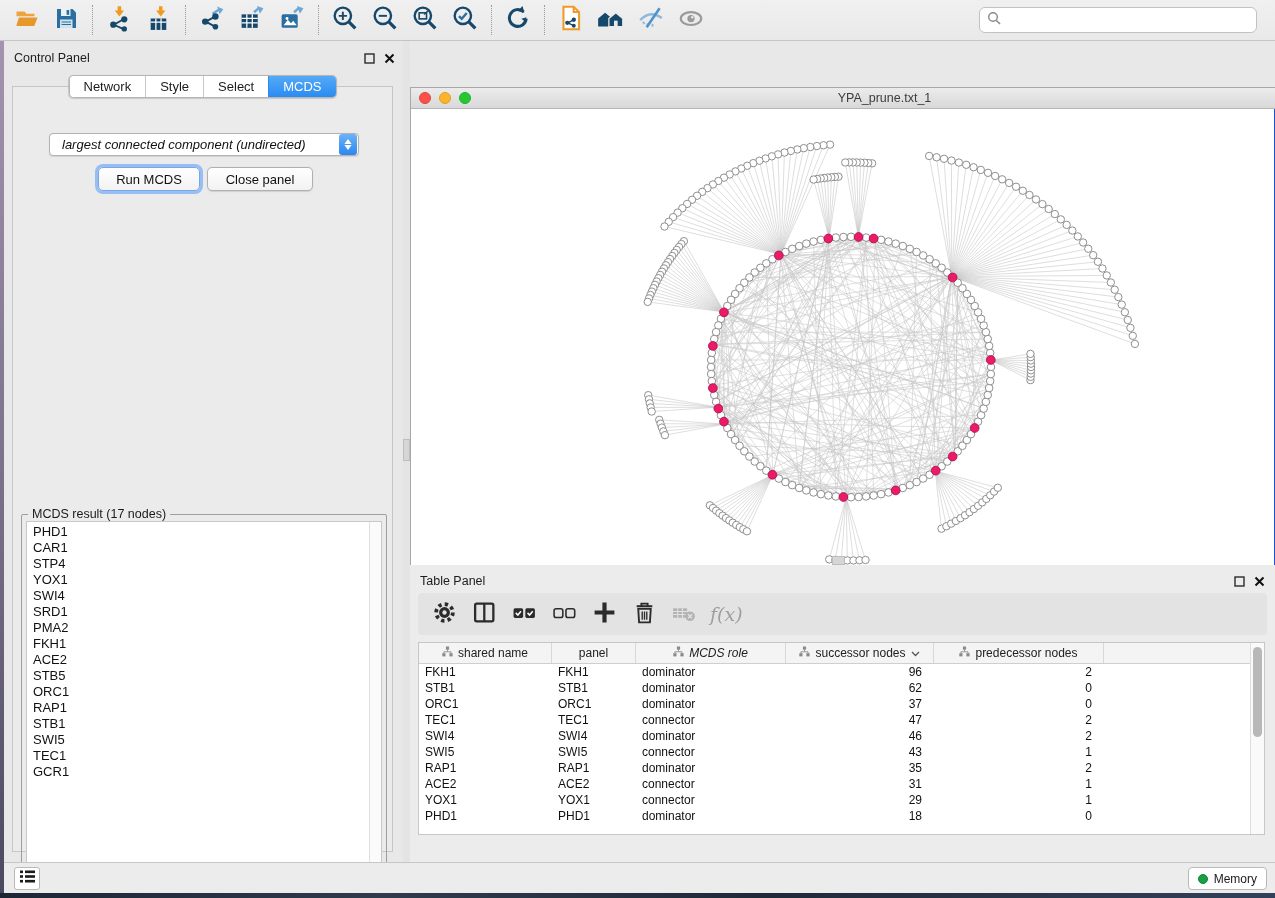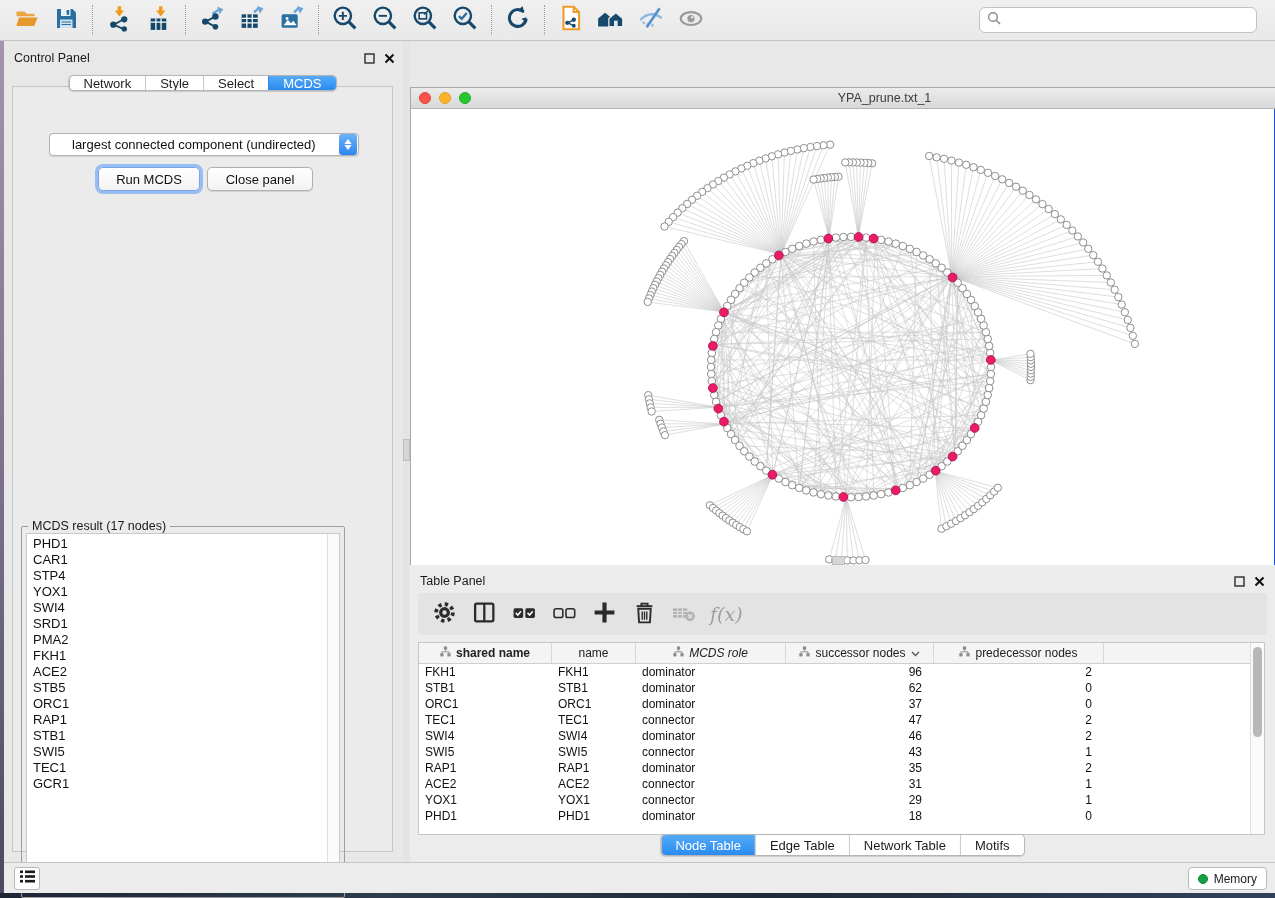--- a/index.html
+++ b/index.html
@@ -31,46 +31,46 @@
   .control-panel { position:absolute; left:0; top:0; width:399px; height:821px; }
   .panel-titlebar { position:absolute; left:10px; top:8px; right:8px; height:18px;
     display:flex; align-items:center; }
   .panel-title { font-size:12.5px; color:#1c1c1c; }
   .win-mini { margin-left:auto; display:flex; gap:9px; align-items:center; }
   .win-mini svg { display:block; }
 
   .cp-content { position:absolute; left:8px; top:45px; width:381px; height:766px;
     background:#ebebeb; border:1px solid #c6c6c6; }
 
-  .seg-tabs { position:absolute; left:50%; transform:translateX(-50%); top:-12px; height:16px;
+  .seg-tabs { position:absolute; left:50%; transform:translateX(-50%); top:-12px; height:23px;
     display:flex; background:#fff; border:1px solid #b5b5b5; border-radius:5px;
     overflow:hidden; box-shadow:0 .5px 1px rgba(0,0,0,.15); }
   .seg-tab { padding:0 14px; font-size:13px; color:#1c1c1c; display:flex; align-items:center;
     border-left:1px solid #c9c9c9; background:#fff; cursor:default; white-space:nowrap; }
   .seg-tab:first-child { border-left:none; }
   .seg-tab.active { background:linear-gradient(#55aaf7,#2a8bf0); color:#fff; border-left-color:#2a8bf0; }
 
   .opt-label { position:absolute; left:0; right:0; top:28px; text-align:center;
     font-size:13px; color:#1a1a1a; }
   .mac-select { position:absolute; left:36px; top:46px; width:310px; height:23px;
     background:#fff; border:1px solid #b3b3b3; border-radius:4px; display:flex;
     align-items:center; box-shadow:0 .5px 1px rgba(0,0,0,.1); cursor:default; }
-  .mac-select .val { flex:1; font-size:13px; color:#111; padding-left:22px; white-space:nowrap; overflow:hidden; }
+  .mac-select .val { flex:1; font-size:13px; color:#111; padding-left:12px; white-space:nowrap; overflow:hidden;font-style:italic; }
   .mac-select .stepper { width:18px; height:21px; margin-right:1px; border-radius:3px;
     background:linear-gradient(#6db2f8,#2d86ef); display:flex; flex-direction:column;
     align-items:center; justify-content:center; gap:1px; }
   .mac-select .stepper svg { display:block; }
 
   .mac-btn { position:absolute; height:24px; background:linear-gradient(#ffffff,#f2f2f2);
     border:1px solid #b0b0b0; border-radius:5px; font-size:13px; color:#111;
     display:flex; align-items:center; justify-content:center; cursor:default;
     box-shadow:0 .5px 1px rgba(0,0,0,.12); font-family:"Liberation Sans",sans-serif; }
   .mac-btn.focused { box-shadow:0 0 0 3px rgba(95,160,248,.6); border-color:#7aa6e8; }
 
-  .mcds-group { position:absolute; left:8px; top:439px; width:324px; height:372px;
+  .mcds-group { position:absolute; left:8px; top:427px; width:366px; height:372px;
     border:1px solid #9e9e9e; border-radius:2px; }
   .mcds-legend { position:absolute; left:6px; top:-8px; background:#ebebeb; padding:0 4px;
     font-size:12.5px; color:#1a1a1a; }
   .mcds-list { position:absolute; left:4px; top:6px; right:4px; bottom:4px; background:#fff;
     border:1px solid #c9c9c9; overflow:hidden; display:flex; }
   .mcds-items { flex:1; padding:2px 0 0 6px; }
   .mcds-item { font-size:13px; color:#111; line-height:16px; }
   .mcds-scroll { width:12px; border-left:1px solid #e0e0e0; background:#fbfbfb; }
 
   
@@ -1176,33 +1176,33 @@
               <circle cx="17.8" cy="15.6" r="4.6" fill="#b3b3b3"></circle>
               <path d="M15.9 13.7l3.8 3.8M19.7 13.7l-3.8 3.8" stroke="#e3e3e3" stroke-width="1.4"></path>
             </svg></span>
       </span>
       <span class="tp-fx">f(x)</span>
     </div>
 
     <div class="tp-table">
       <div class="grid">
         <div class="grid-header">
-            <div class="gh-cell" style="width: 133px; font-weight: bold;">
+            <div class="gh-cell" style="width: 133px;">
               <span><svg width="11" height="11" viewBox="0 0 11 11">
                   <g fill="#8a8a8a">
                     <rect x="3.9" y="0.5" width="3.2" height="3.2"></rect>
                     <rect x="0.3" y="7.2" width="3.2" height="3.2"></rect>
                     <rect x="7.4" y="7.2" width="3.2" height="3.2"></rect>
                   </g>
                   <path d="M5.5 3.7v1.6M1.9 7.2V5.8h7.1v1.4" fill="none" stroke="#8a8a8a" stroke-width="0.9"></path>
                 </svg></span>
               <span>shared name</span>
             </div>
             <div class="gh-cell" style="width: 84px;">
-              <span>name</span>
+              <span>panel</span>
             </div>
             <div class="gh-cell" style="width: 150px; font-style: italic;">
               <span><svg width="11" height="11" viewBox="0 0 11 11">
                   <g fill="#8a8a8a">
                     <rect x="3.9" y="0.5" width="3.2" height="3.2"></rect>
                     <rect x="0.3" y="7.2" width="3.2" height="3.2"></rect>
                     <rect x="7.4" y="7.2" width="3.2" height="3.2"></rect>
                   </g>
                   <path d="M5.5 3.7v1.6M1.9 7.2V5.8h7.1v1.4" fill="none" stroke="#8a8a8a" stroke-width="0.9"></path>
                 </svg></span>
@@ -1306,26 +1306,20 @@
               <div class="g-cell num" style="width: 148px;">18</div>
               <div class="g-cell num" style="width: 170px;">0</div>
             </div>
           </div>
       </div>
       <div class="tp-scroll">
         <div class="tp-thumb"></div>
       </div>
     </div>
 
-    <div class="tp-tabs">
-        <div class="seg-tab active">Node Table</div>
-        <div class="seg-tab">Edge Table</div>
-        <div class="seg-tab">Network Table</div>
-        <div class="seg-tab">Motifs</div>
-      </div>
   </div>
 
   <div class="statusbar">
     <span class="list-btn">
       <span><svg width="17" height="15" viewBox="0 0 17 15">
             <g fill="#1b1b1b">
               <rect x="1" y="1.5" width="3" height="2.6"></rect>
               <rect x="6" y="1.5" width="10" height="2.6"></rect>
               <rect x="1" y="6.2" width="3" height="2.6"></rect>
               <rect x="6" y="6.2" width="10" height="2.6"></rect>

